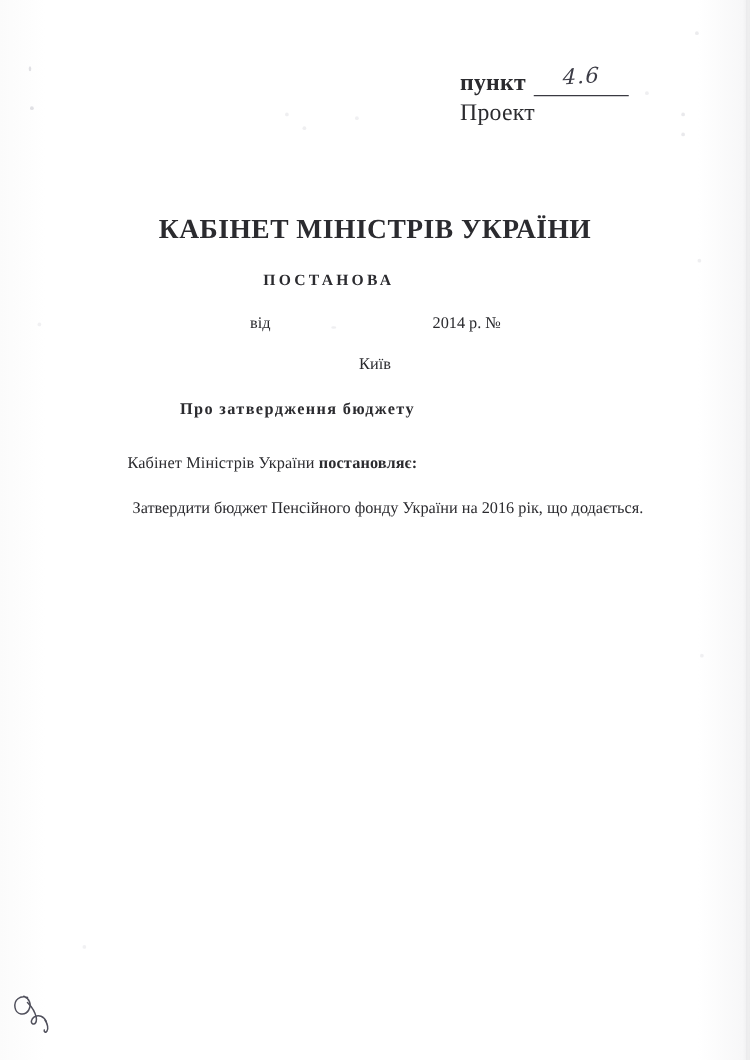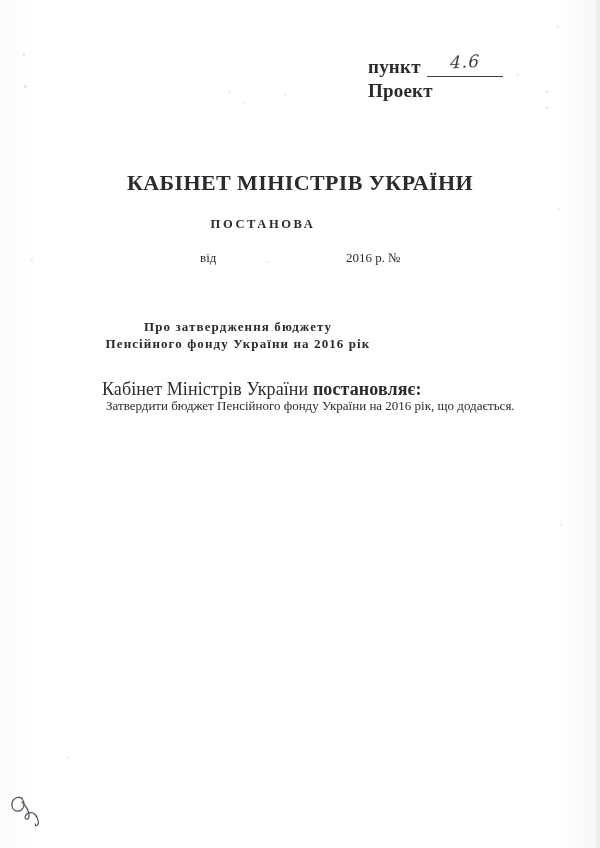--- a/index.html
+++ b/index.html
@@ -72,21 +72,21 @@
     font-size: 17px;
     font-style: italic;
     color: #3c3c46;
     transform: rotate(-3.5deg) skewX(-5deg);
     transform-origin: left bottom;
     text-align: center;
     letter-spacing: 1px;
   }
   .proekt-label {
     font-size: 19px;
-    font-weight: bold;
+    font-weight: normal;
     line-height: 1.15;
     margin-top: 3px;
     letter-spacing: .2px;
   }
 
   
   .org-title {
     position: absolute;
     left: 0;
     top: 170px;
@@ -145,22 +145,22 @@
     font-size: 13px;
     font-weight: bold;
     letter-spacing: 1.1px;
     line-height: 1.28;
   }
 
   
   .intro {
     position: absolute;
     left: 102px;
-    top: 379px;
-    font-size: 18px;
+    top: 362px;
+    font-size: 13px;
     letter-spacing: .1px;
   }
   .intro b { font-weight: bold; }
 
   .body-para {
     position: absolute;
     left: 78px;
     top: 396px;
     width: 450px;
     font-size: 13px;
@@ -211,27 +211,27 @@
     </div>
     <div class="proekt-label">Проект</div>
   </div>
 
   <div class="org-title">КАБІНЕТ МІНІСТРІВ УКРАЇНИ</div>
 
   <div class="doc-type">ПОСТАНОВА</div>
 
   <div class="date-line">
     <span class="date-from">від</span>
-    <span class="date-year">2016 р. №</span>
-  </div>
-
+    <span class="date-year">2014 р. №</span>
+  </div>
+
+  <div class="city">Київ</div>
 
   <div class="subject">
     <div>Про затвердження бюджету</div>
-    <div>Пенсійного фонду України на 2016 рік</div>
   </div>
 
   <div class="intro">
     <span>Кабінет Міністрів України </span><b>постановляє:</b>
   </div>
 
   <div class="body-para">Затвердити бюджет Пенсійного фонду України на 2016 рік, що додається.</div>
 
   <div class="signature-mark">
     <svg width="46" height="40" viewBox="0 0 46 40">

